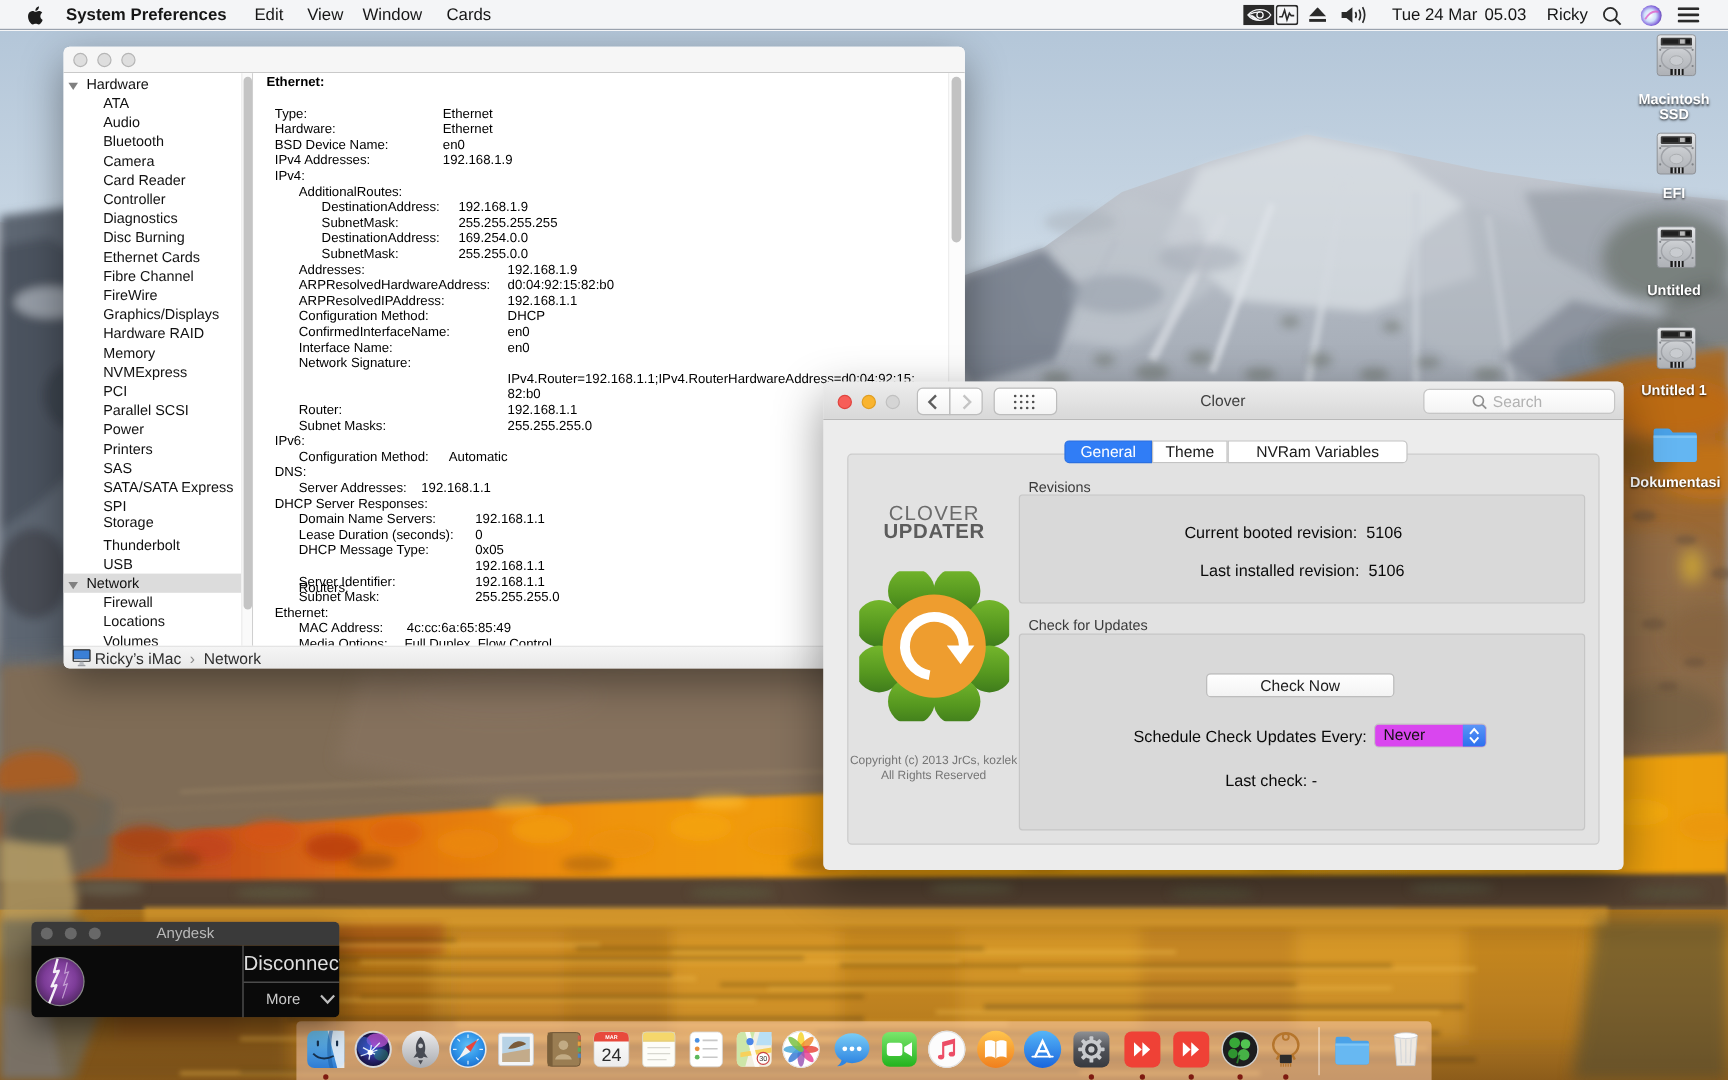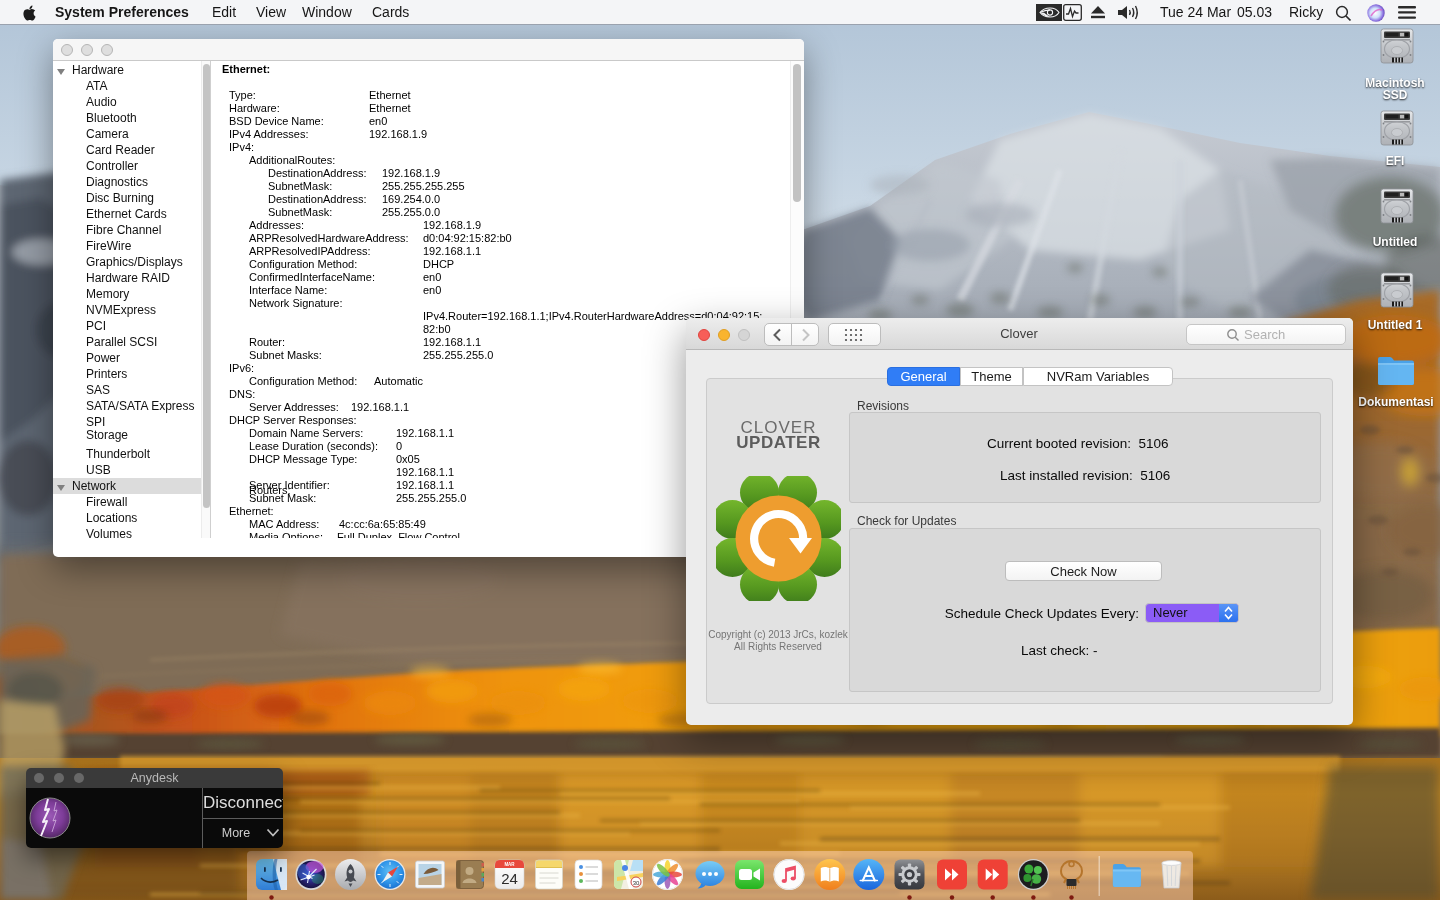--- a/index.html
+++ b/index.html
@@ -507,20 +507,30 @@
 <div class="r" style="top:392px;"><span style="position:absolute;left:38px;top:0;">DHCP Message Type:</span><span style="position:absolute;left:185px;top:0;">0x05</span></div>
 <div class="r" style="top:405px;"><span style="position:absolute;left:38px;top:18px;">Routers:</span><span style="position:absolute;left:185px;top:0;">192.168.1.1</span></div>
 <div class="r" style="top:418px;"><span style="position:absolute;left:38px;top:0;">Server Identifier:</span><span style="position:absolute;left:185px;top:0;">192.168.1.1</span></div>
 <div class="r" style="top:431px;"><span style="position:absolute;left:38px;top:0;">Subnet Mask:</span><span style="position:absolute;left:185px;top:0;">255.255.255.0</span></div>
 <div class="r" style="top:444px;"><span style="position:absolute;left:18px;top:0;">Ethernet:</span></div>
 <div class="r" style="top:457px;"><span style="position:absolute;left:38px;top:0;">MAC Address:</span><span style="position:absolute;left:128px;top:0;">4c:cc:6a:65:85:49</span></div>
 <div class="r" style="top:470px;"><span style="position:absolute;left:38px;top:0;">Media Options:</span><span style="position:absolute;left:126px;top:0;">Full Duplex, Flow Control</span></div>
 </div>
 <div id="ictrack"></div>
       <div id="icthumb"></div>
+<div id="istatus">
+<svg style="position:absolute;left:6px;top:1px" width="18" height="17" viewBox="0 0 18 17">
+<rect x="1.5" y="1" width="15" height="10.5" rx="1" fill="#222"></rect>
+<rect x="2.5" y="2" width="13" height="7" fill="#3a7fd6"></rect>
+<rect x="2.5" y="9.2" width="13" height="1.6" fill="#cfd2d6"></rect>
+<path d="M7.5,11.5 L10.5,11.5 L11,14 L7,14 Z" fill="#b8bbc0"></path>
+<rect x="5.8" y="14" width="6.4" height="1.2" rx="0.5" fill="#9a9da2"></rect>
+</svg>
+<span class="t">Ricky’s iMac&nbsp;&nbsp;<span style="color:#8a8a8a">›</span>&nbsp;&nbsp;Network</span>
+</div>
 </div>
 <div id="clover">
 <div class="tbar"></div>
 <div class="tl" style="left:12px;background:#f75e58;border:1px solid #e0443e;"></div>
 <div class="tl" style="left:32px;background:#f9b42f;border:1px solid #e09e22;"></div>
 <div class="tl" style="left:52px;background:#d5d5d5;border:1px solid #c0c0c0;"></div>
 <div class="cbtn" style="left:78px;top:5px;width:28px;height:23px;border-radius:5px 0 0 5px;"></div>
 <div class="cbtn" style="left:105px;top:5px;width:28px;height:23px;border-radius:0 5px 5px 0;"></div>
 <svg class="abs" style="left:85px;top:10px" width="14" height="14">
         <path d="M9,1.5 L3.5,7 L9,12.5" stroke="#5c5c5c" stroke-width="2" fill="none"></path>
@@ -586,21 +596,21 @@
 <div class="abs" style="left:-8px;top:311px;width:200px;text-align:center;color:#757575;font-size:10px;line-height:12px;">Copyright (c) 2013 JrCs, kozlek<br>All Rights Reserved</div>
 
 <div class="lbl" style="left:171px;top:81px;">Revisions</div>
 <div class="ibox" style="top:94px;height:91px;"></div>
 <div class="ctext" style="left:301px;top:118px;">Current booted revision:&nbsp;&nbsp;5106</div>
 <div class="ctext" style="left:314px;top:150px;">Last installed revision:&nbsp;&nbsp;5106</div>
 <div class="lbl" style="left:171px;top:196px;">Check for Updates</div>
 <div class="ibox" style="top:210px;height:164px;"></div>
 <div class="cbtn" style="left:319px;top:243px;width:157px;height:20px;border-radius:4px;text-align:center;line-height:19px;font-size:13px;color:#1c1c1c;">Check Now</div>
 <div class="ctext" style="left:153px;top:288px;width:300px;text-align:right;">Schedule Check Updates Every:</div>
-<div class="abs" style="left:459px;top:285px;width:94px;height:20px;background:#8b5cf6;border:1px solid #c3c3c3;border-radius:4px;box-sizing:border-box;">
+<div class="abs" style="left:459px;top:285px;width:94px;height:20px;background:#d946ef;border:1px solid #c3c3c3;border-radius:4px;box-sizing:border-box;">
 <div style="position:absolute;left:7px;top:0;line-height:18px;font-size:13px;color:#111;">Never</div>
 <div style="position:absolute;right:0;top:0;width:19px;height:18px;background:linear-gradient(#5a95f7,#2d71ee);border-radius:0 3px 3px 0;"></div>
 <svg style="position:absolute;right:4px;top:2px" width="11" height="14">
           <path d="M2,5.5 L5.5,1.5 L9,5.5" stroke="#fff" stroke-width="1.6" fill="none"></path>
           <path d="M2,8.5 L5.5,12.5 L9,8.5" stroke="#fff" stroke-width="1.6" fill="none"></path>
         </svg>
 </div>
 <div class="ctext" style="left:335px;top:325px;">Last check: -</div>
 </div>
 <div id="anydesk">

